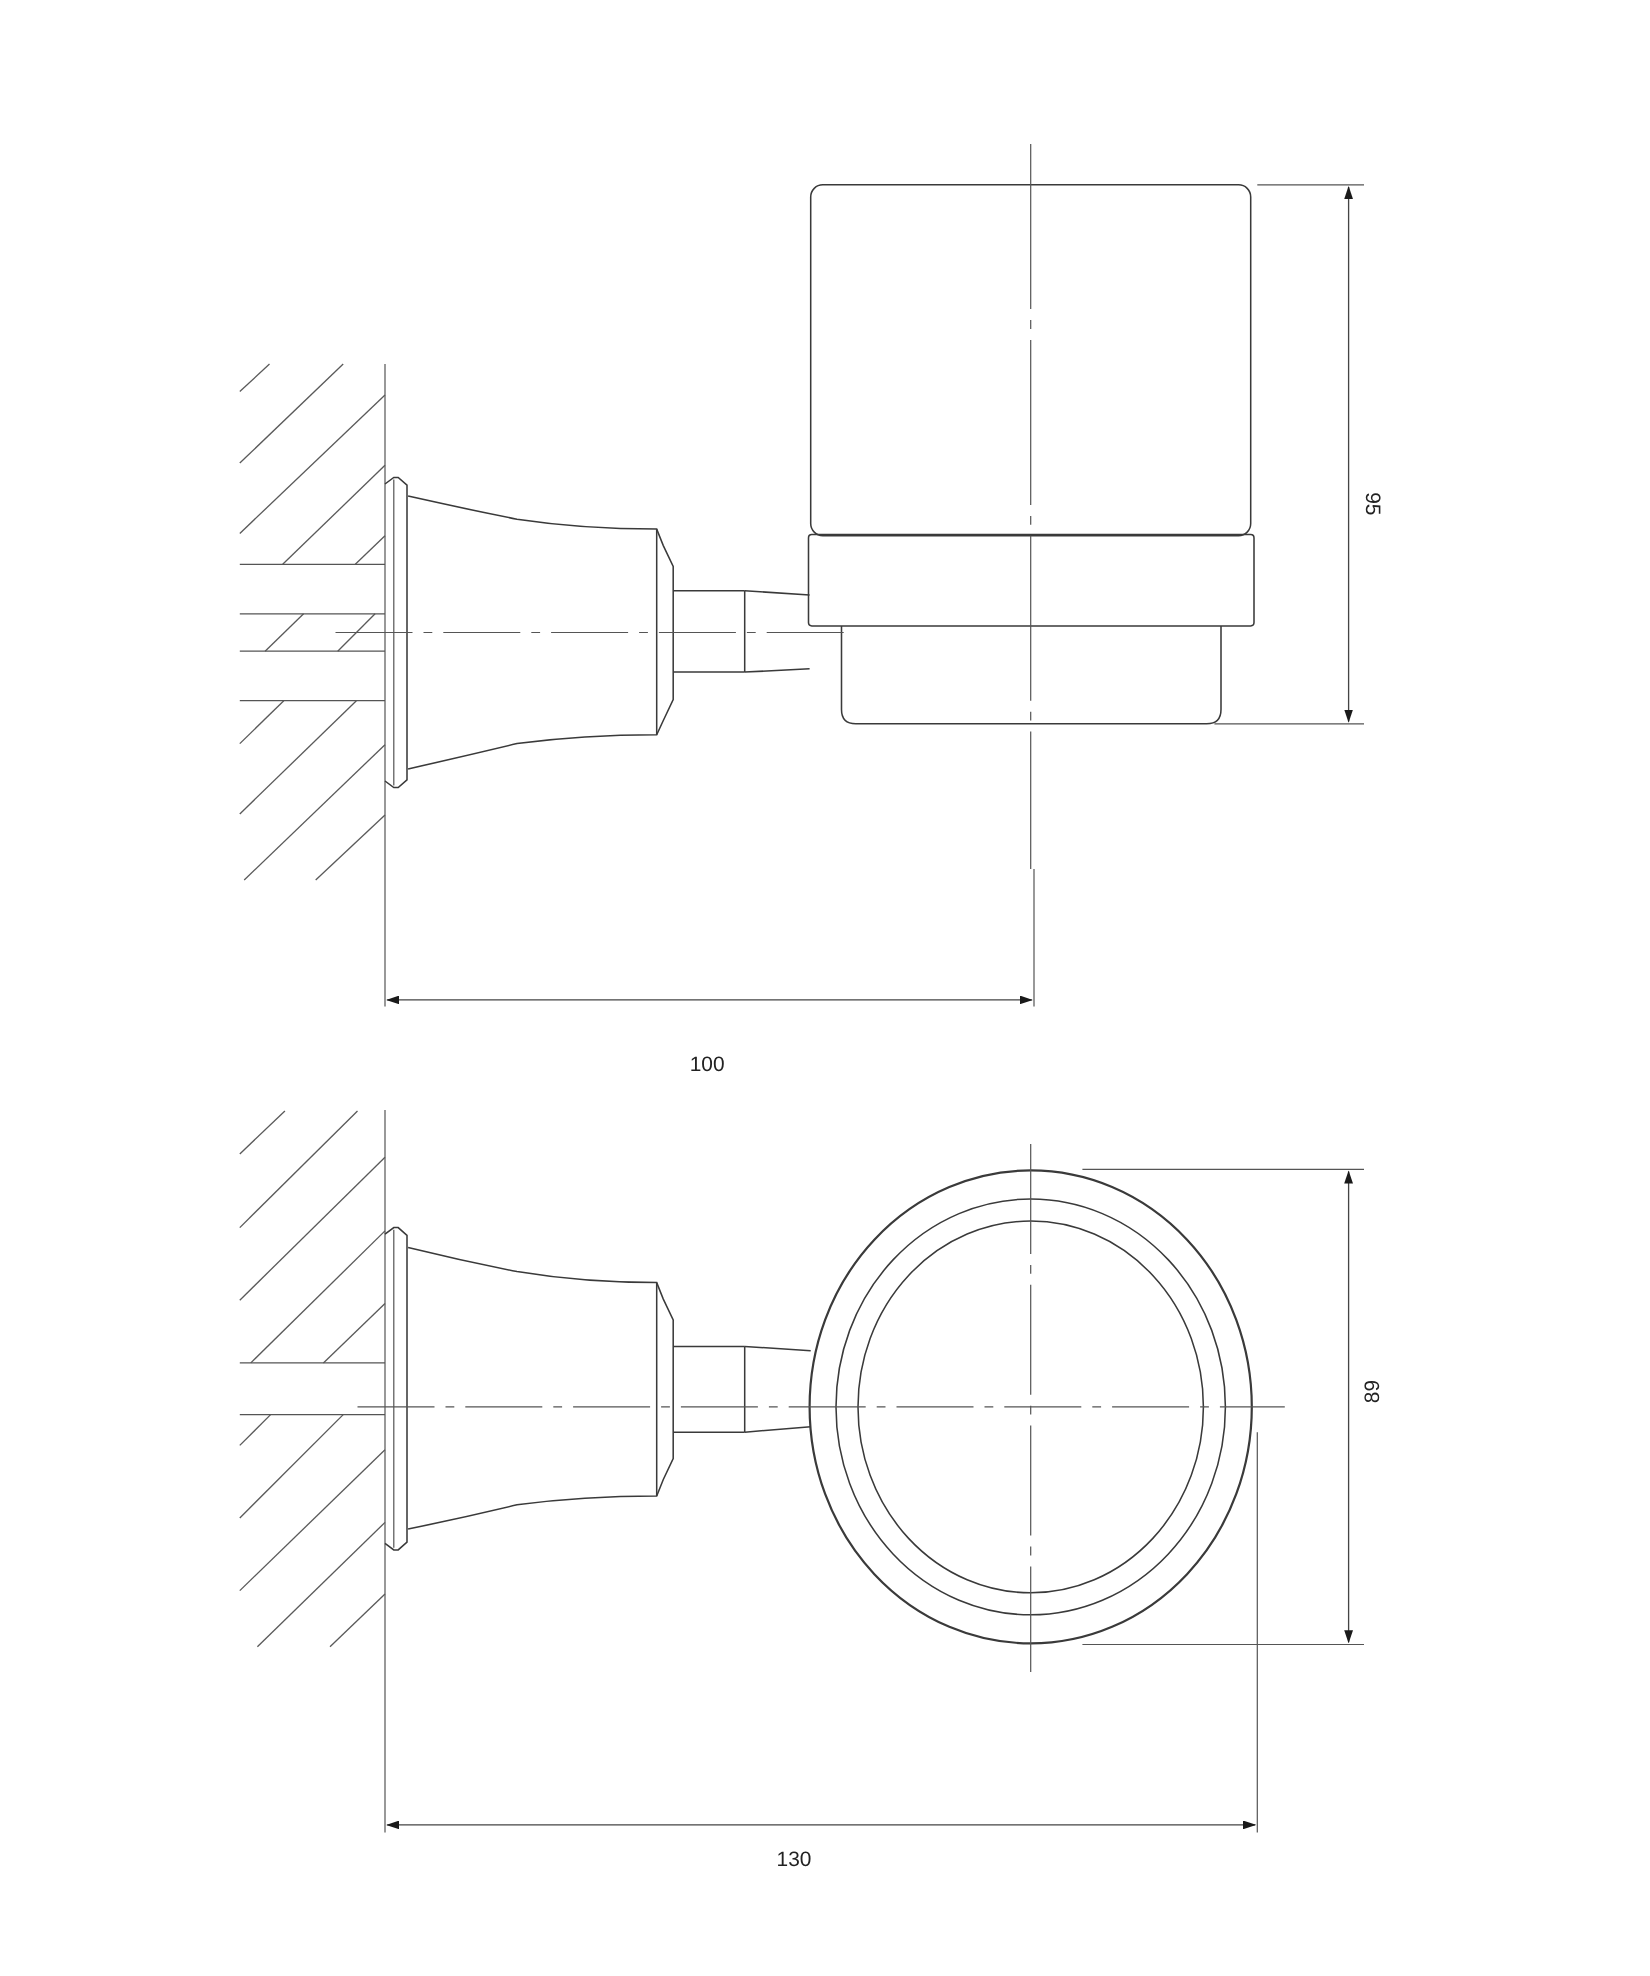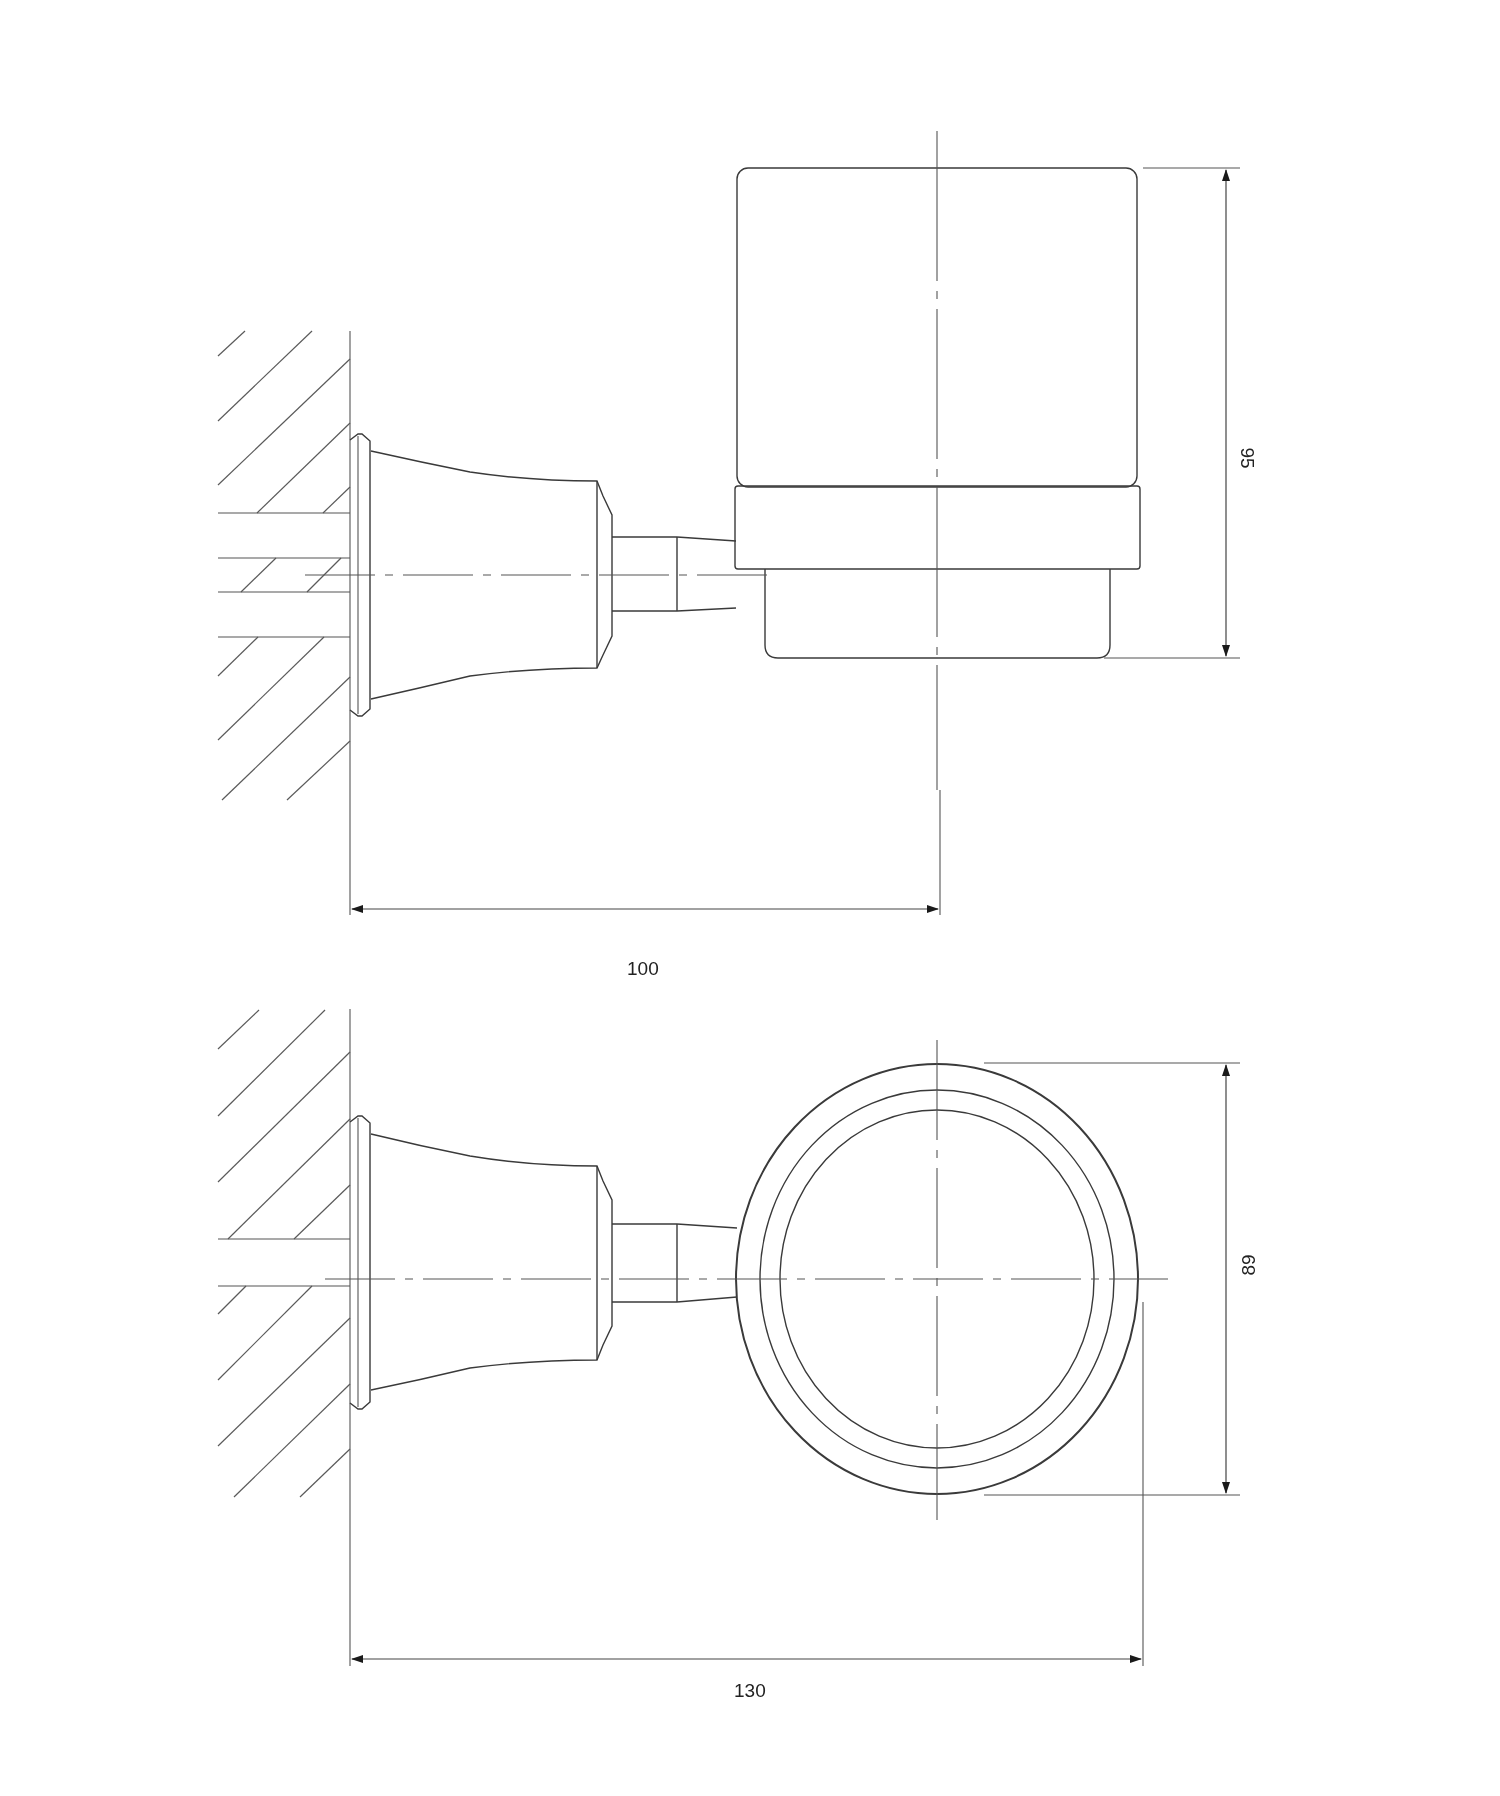--- a/index.html
+++ b/index.html
@@ -129,14 +129,14 @@
     <g>
       <line class="thin" x1="984" y1="1063" x2="1240" y2="1063"></line>
       <line class="thin" x1="984" y1="1495" x2="1240" y2="1495"></line>
       <line class="dim" x1="1226" y1="1065" x2="1226" y2="1493" marker-start="url(#arr)" marker-end="url(#arr)"></line>
     </g>
   </g>
 </svg>
 
 <div class="dim-label" style="left:627px; top:926px;margin-top:32px;">100</div>
 <div class="dim-label" style="left:1236px; top:447px; transform: rotate(90deg);">95</div>
-<div class="dim-label" style="left:734px; top:1680px;">130</div>
+<div class="dim-label" style="left:706px; top:1680px;">130</div>
 <div class="dim-label" style="left:1238px; top:1254px; transform: rotate(-90deg);">89</div>
 
 </body></html>

